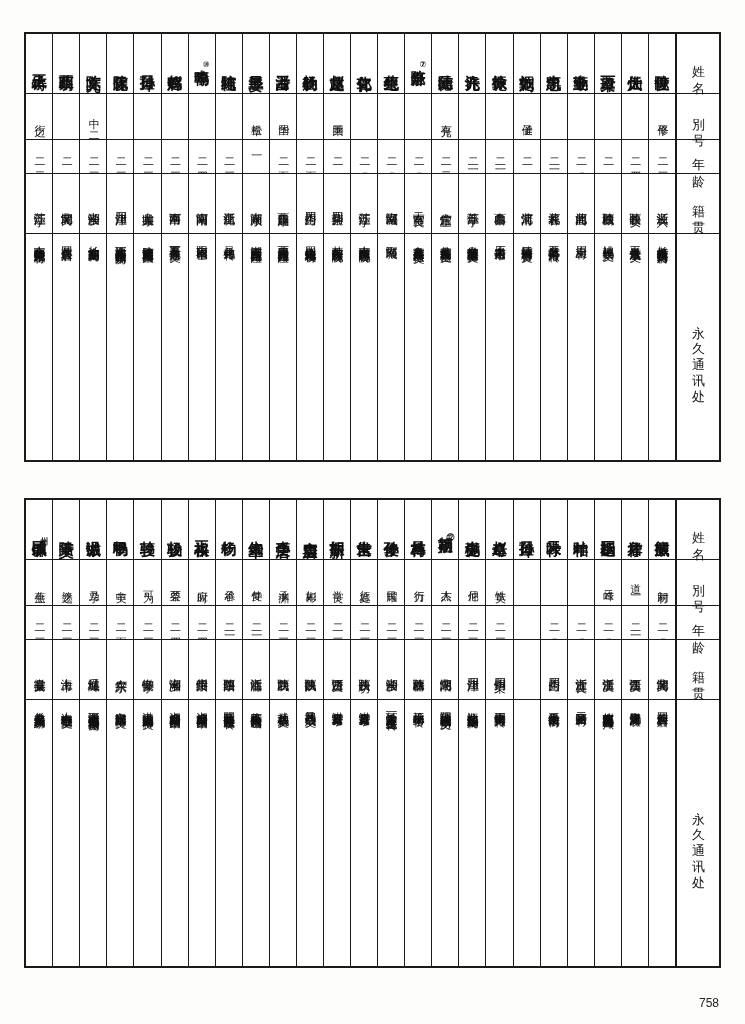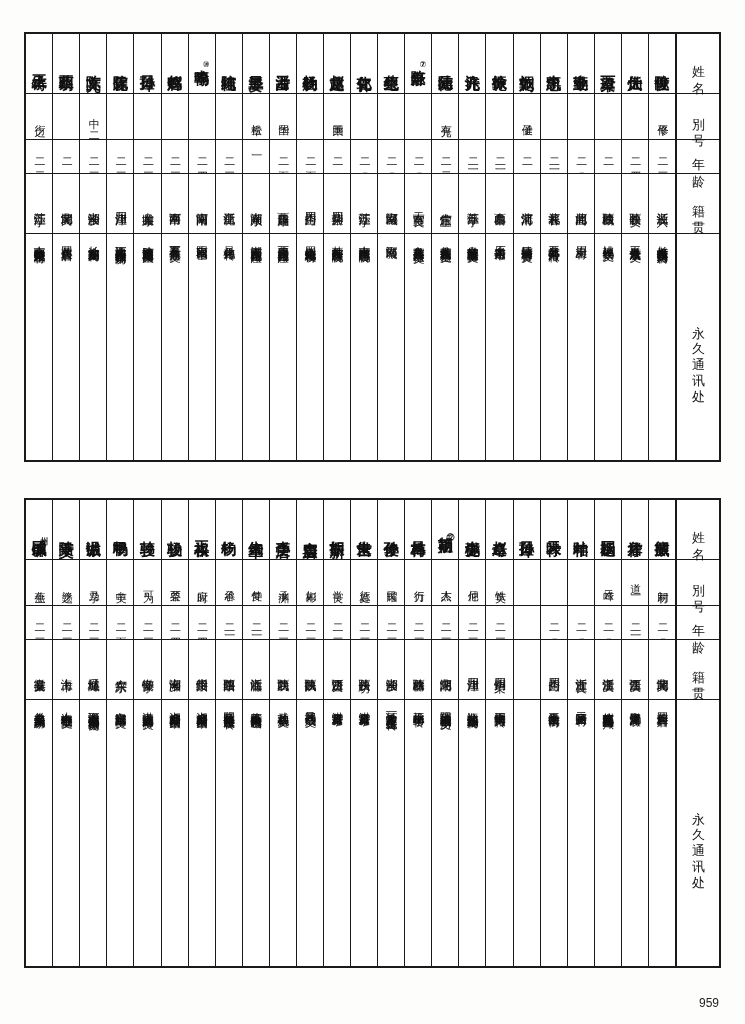--- a/index.html
+++ b/index.html
@@ -868,14 +868,14 @@
           <div class="cell c-orig">
             <span class="vt og">安徽巢县</span>
           </div>
           <div class="cell c-addr">
             <span class="vt-wrap ad">巢县东乡乌龙冈戚家房</span>
           </div>
         </div>
       </div>
   </div>
 
-  <div class="pgno">959</div>
+  <div class="pgno">758</div>
 </div>
 
 </body></html>

